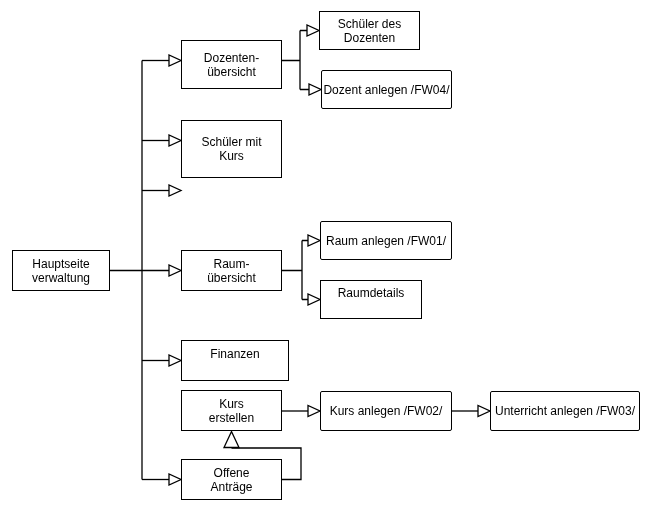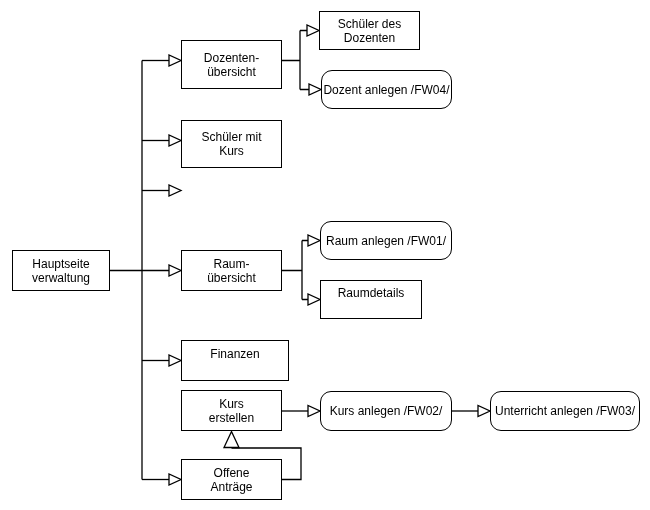--- a/index.html
+++ b/index.html
@@ -23,21 +23,21 @@
     border: 1px solid #000000;
     color: #000000;
     font-size: 12px;
     line-height: 14px;
     display: flex;
     flex-direction: column;
     align-items: center;
     justify-content: center;
     text-align: right;
   }
-  .node.rounded { border-radius: 11px; }
+  .node.rounded { border-radius: 2px; }
   .ln { display: block; min-height: 14px; white-space: nowrap; }
 </style>
 </head>
 <body>
 
 <div class="canvas">
 
   <svg class="wires" width="650" height="510" viewBox="0 0 650 510" xmlns="http://www.w3.org/2000/svg">
     <g stroke="#000000" stroke-width="1.3" fill="none">
 
@@ -104,21 +104,21 @@
   <div class="node" style="left:12px; top:250px; width:98px; height:41px">
     <span class="ln">Hauptseite</span>
     <span class="ln">verwaltung</span>
   </div>
 
   <div class="node" style="left:181px; top:40px; width:101px; height:49px">
     <span class="ln">Dozenten-</span>
     <span class="ln">übersicht</span>
   </div>
 
-  <div class="node" style="left:181px; top:120px; width:101px; height:48px">
+  <div class="node" style="left:181px; top:120px; width:101px; height:58px">
     <span class="ln">Schüler mit</span>
     <span class="ln">Kurs</span>
   </div>
 
 
   <div class="node" style="left:181px; top:250px; width:101px; height:41px">
     <span class="ln">Raum-</span>
     <span class="ln">übersicht</span>
   </div>
 

